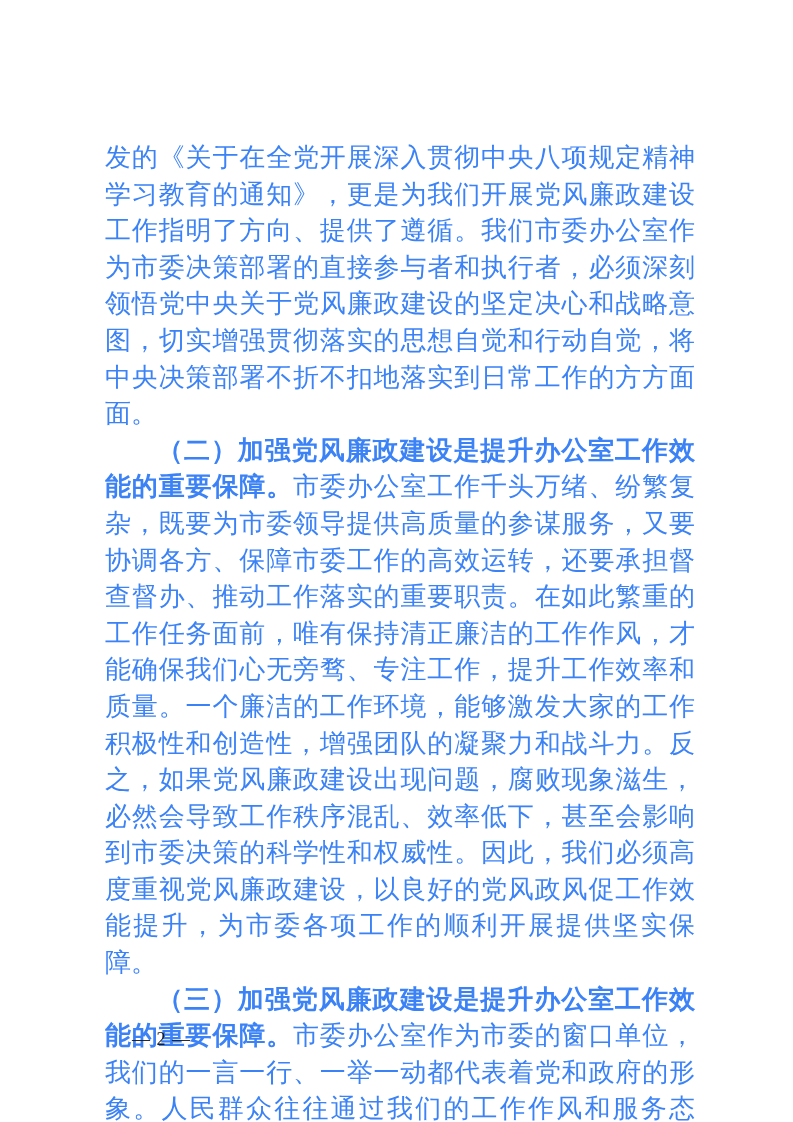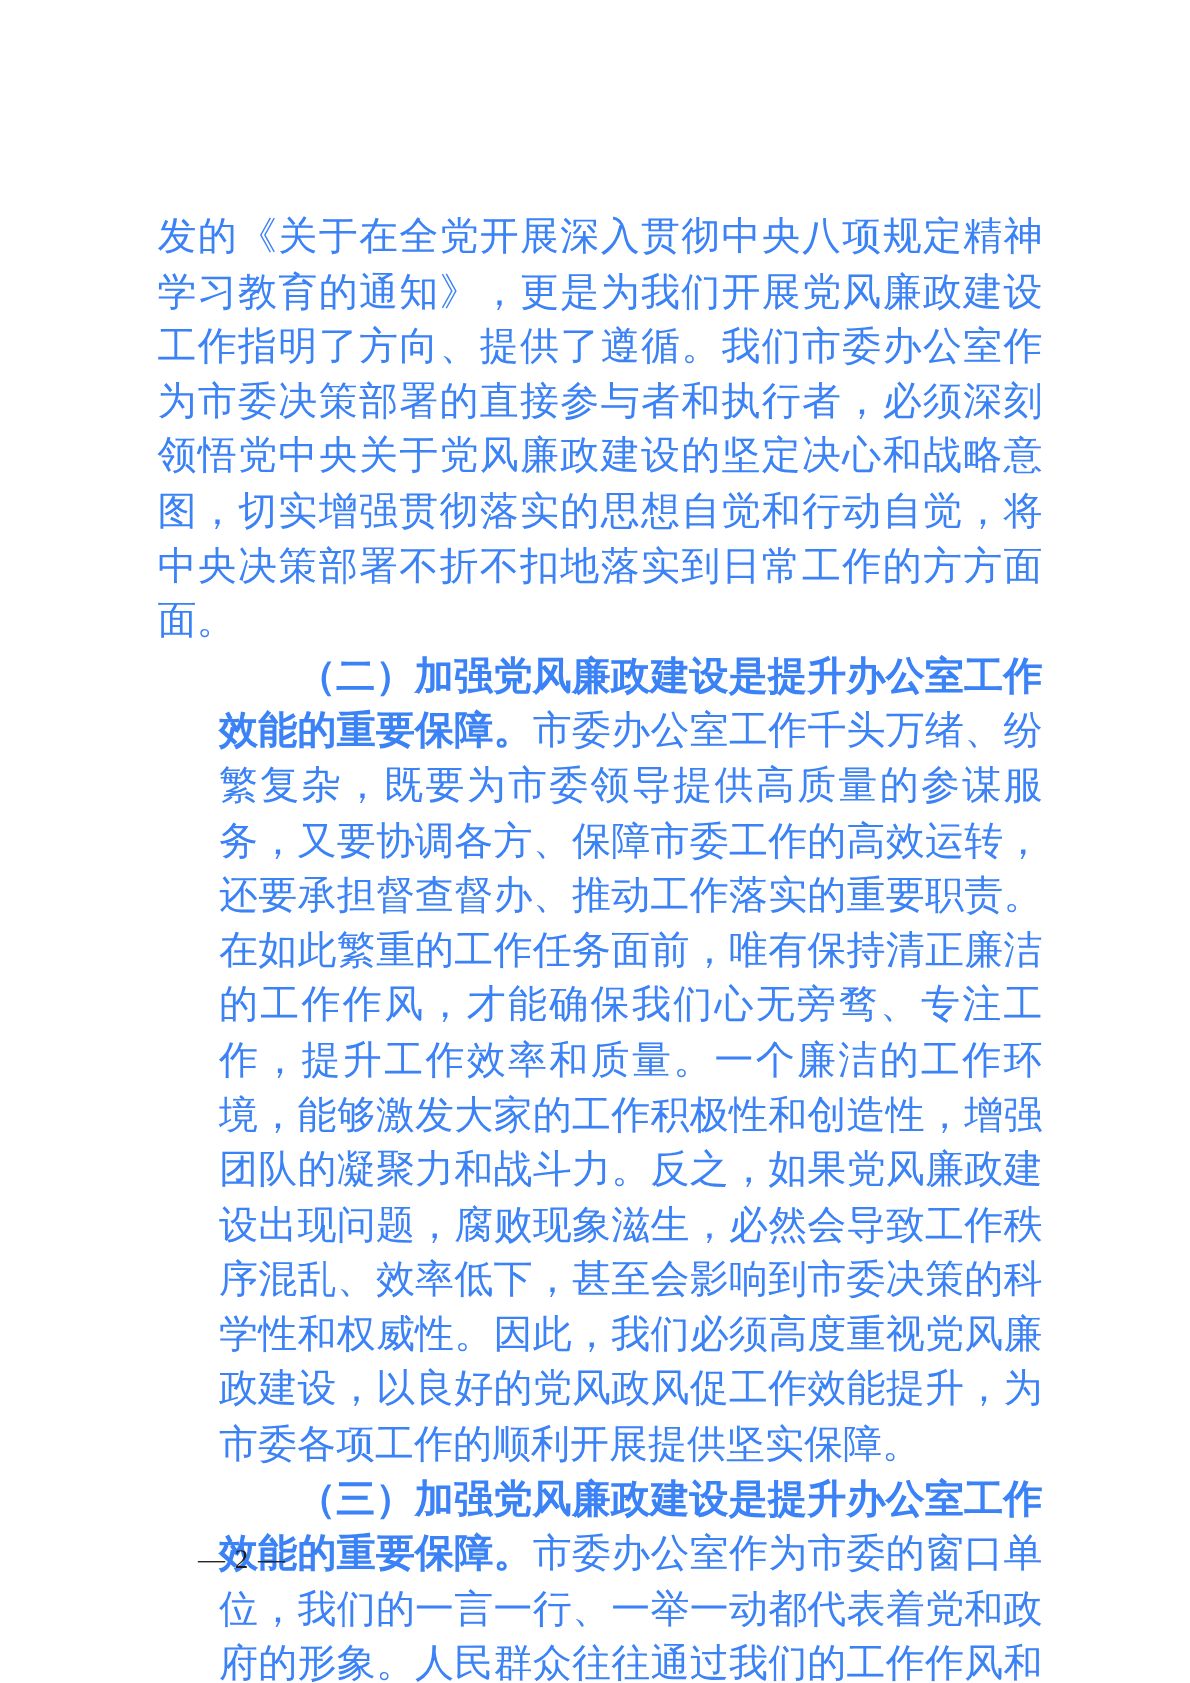--- a/index.html
+++ b/index.html
@@ -25,21 +25,20 @@
     color: #3b82f6;
   }
   .para {
     margin: 0;
     padding: 0;
     text-align: justify;
     text-justify: inter-character;
   }
   .para.indent {
     text-indent: 2em;
-    margin-left: 41px;
   }
   .para-heading {
     font-weight: bold;
   }
   .footer {
     position: absolute;
     left: 132px;
     top: 1029px;
     font-family: "Liberation Serif", "DejaVu Serif", serif;
     font-size: 18px;

